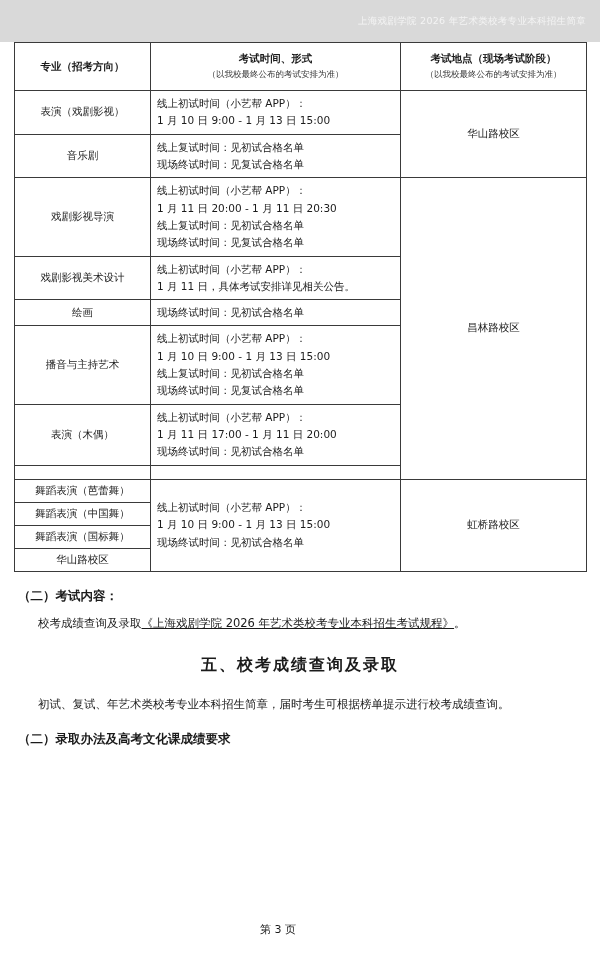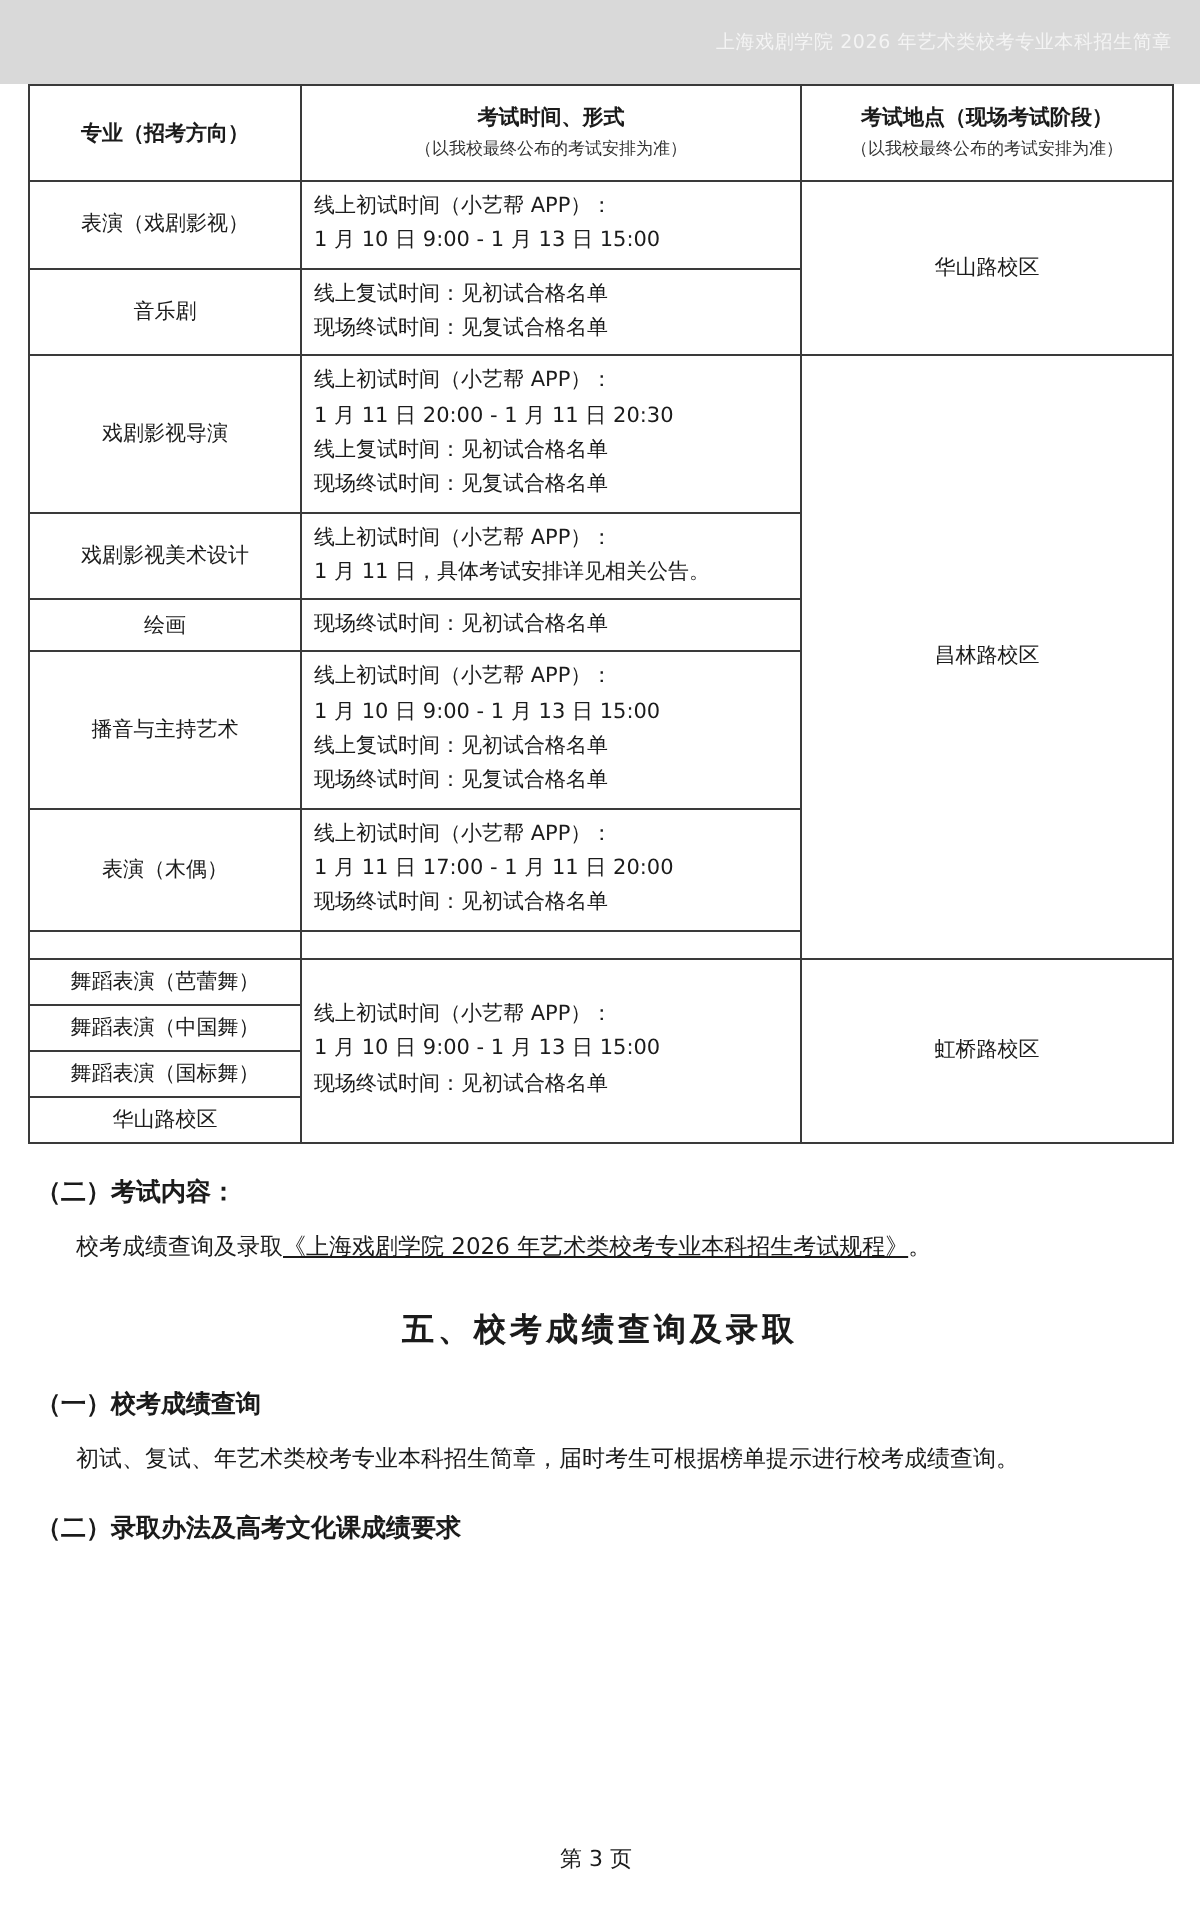--- a/index.html
+++ b/index.html
@@ -106,21 +106,20 @@
     letter-spacing: 2px;
     margin: 22px 0 18px 0;
   }
   .footer-page {
     position: absolute;
     bottom: 20px;
     left: 0;
     width: 556px;
     text-align: center;
     font-size: 11px;
-    margin-left: 20px;
   }
 </style>
 </head>
 <body>
 
 <div class="page">
 
   <div class="header-band">
     <span class="htext">上海戏剧学院 2026 年艺术类校考专业本科招生简章</span>
   </div>
@@ -235,19 +234,18 @@
     </tbody>
   </table>
 
   <div class="sub-heading">（二）考试内容：</div>
   <p class="body-text">
     <span>校考成绩查询及录取</span><span class="ul">《上海戏剧学院 2026 年艺术类校考专业本科招生考试规程》</span><span>。</span>
   </p>
 
   <div class="big-heading">五、校考成绩查询及录取</div>
 
-  <div class="sub-heading">（一）校考成绩查询</div>
   <p class="body-text">初试、复试、年艺术类校考专业本科招生简章，届时考生可根据榜单提示进行校考成绩查询。</p>
 
   <div class="sub-heading">（二）录取办法及高考文化课成绩要求</div>
 
   <div class="footer-page">第 3 页</div>
 </div>
 
 </body></html>

